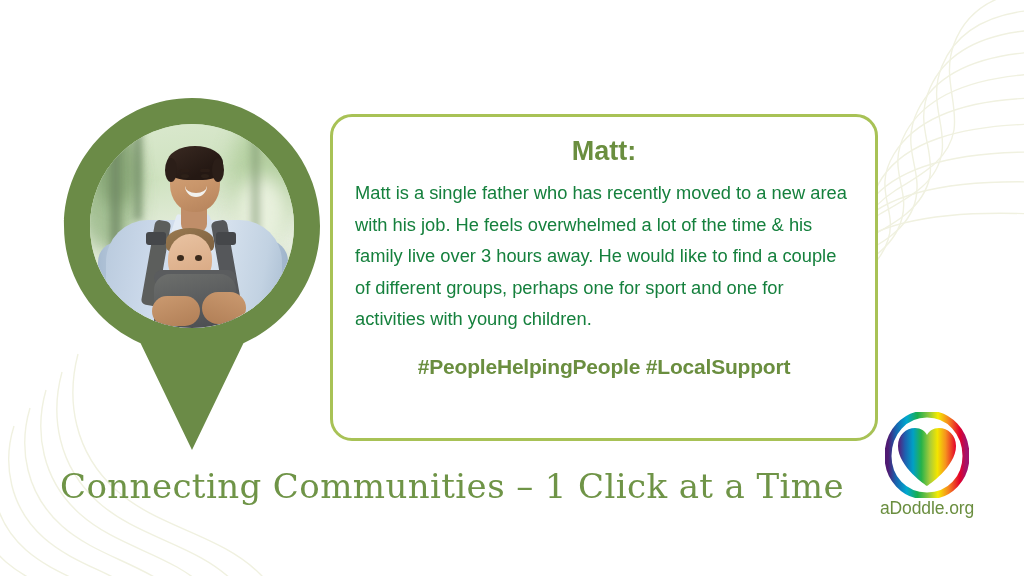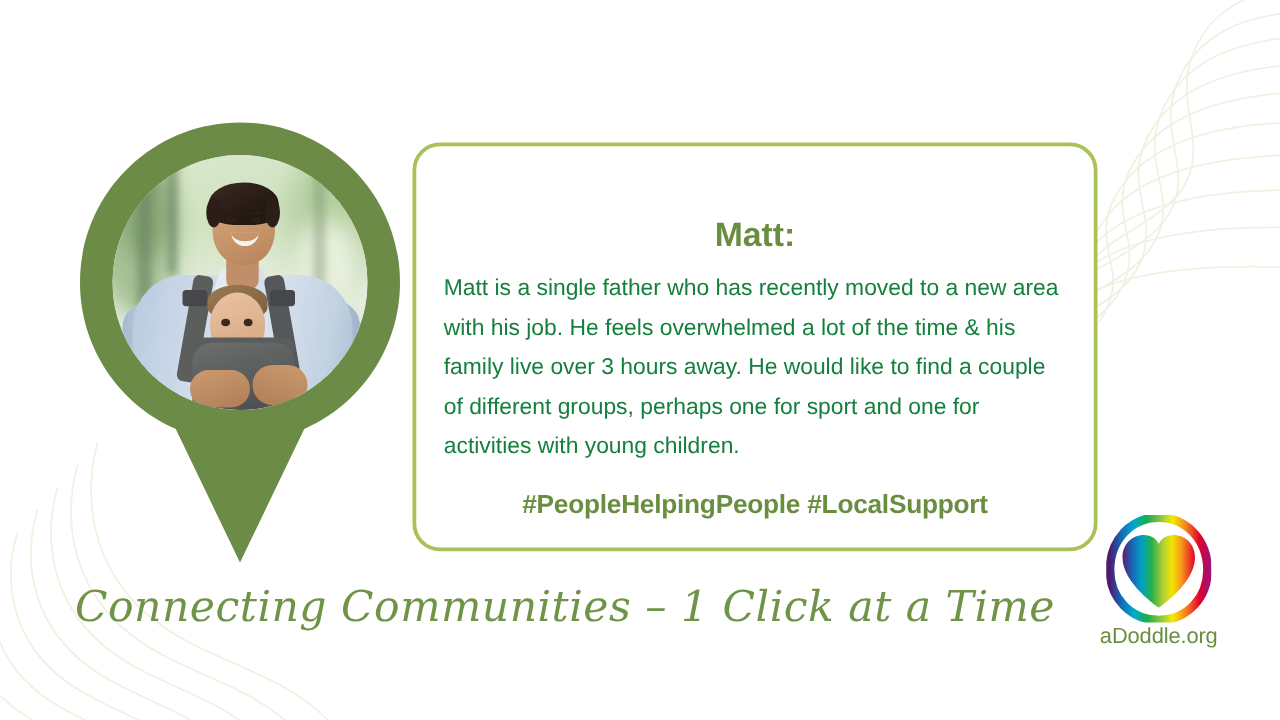--- a/index.html
+++ b/index.html
@@ -132,21 +132,20 @@
     flex-direction: column;
     align-items: center;
   }
   #card-name {
     color: #6a8e3f;
     font-size: 27px;
     font-weight: bold;
     line-height: 1.2;
     margin-bottom: 10px;
     text-align: center;
-    margin-top: 37px;
   }
   #card-body {
     color: #15803d;
     font-size: 18.3px;
     line-height: 1.72;
     text-align: left;
     max-width: 516px;
   }
   #card-hashtags {
     margin-top: 20px;
@@ -157,21 +156,20 @@
     letter-spacing: -0.2px;
   }
 
   
   #tagline {
     position: absolute;
     left: 60px; top: 466px;
     color: #6f9447;
     font-size: 34px;
     font-family: "DejaVu Serif", serif;
-    font-style: italic;
     font-weight: 400;
     letter-spacing: 0.4px;
     white-space: nowrap;
   }
 
   
   #logo-block {
     position: absolute;
     left: 862px; top: 412px;
     width: 130px;

